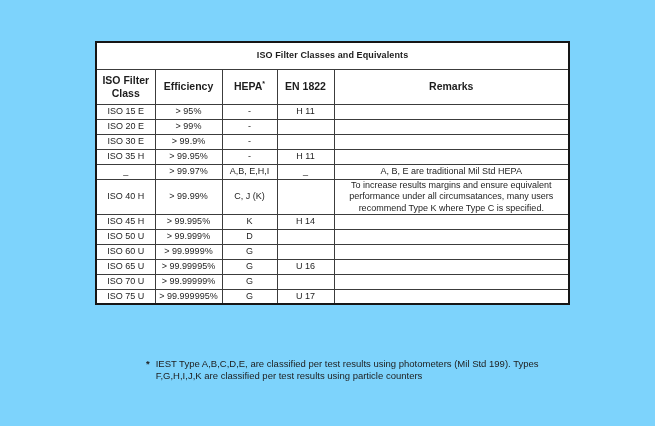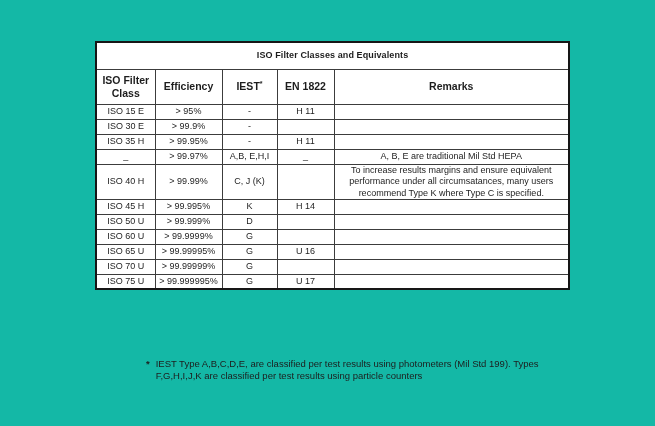--- a/index.html
+++ b/index.html
@@ -1,19 +1,19 @@
 <!DOCTYPE html>
 <html><head>
 <meta charset="utf-8">
 <style>
   html,body{margin:0;padding:0;background:#ffffff;}
   .page{
     position:relative;
     width:655px;height:426px;
-    background:#14b8a6;
+    background:#7dd3fc;
     font-family:"Liberation Sans", sans-serif;
     color:#1d1d1d;
     overflow:hidden;
   }
   table.iso{
     position:absolute;left:95px;top:41px;
     width:473px;
     border-collapse:collapse;
     table-layout:fixed;
     border:2px solid #161616;
@@ -79,31 +79,38 @@
         <col class="c4">
         <col class="c5">
     </colgroup>
     <thead>
       <tr>
         <th class="title-cell" colspan="5">ISO Filter Classes and Equivalents</th>
       </tr>
       <tr class="colheads" id="header-row">
           <th><span>ISO Filter Class</span></th>
           <th><span>Efficiency</span></th>
-          <th><span>IEST</span><sup>*</sup></th>
+          <th><span>HEPA</span><sup>*</sup></th>
           <th><span>EN 1822</span></th>
           <th><span>Remarks</span></th>
         </tr>
     </thead>
     <tbody id="table-body">
         <tr>
           <td>ISO 15 E</td>
           <td>&gt; 95%</td>
           <td>-</td>
           <td>H 11</td>
+          <td class="remarks"></td>
+        </tr>
+        <tr>
+          <td>ISO 20 E</td>
+          <td>&gt; 99%</td>
+          <td>-</td>
+          <td></td>
           <td class="remarks"></td>
         </tr>
         <tr>
           <td>ISO 30 E</td>
           <td>&gt; 99.9%</td>
           <td>-</td>
           <td></td>
           <td class="remarks"></td>
         </tr>
         <tr>

